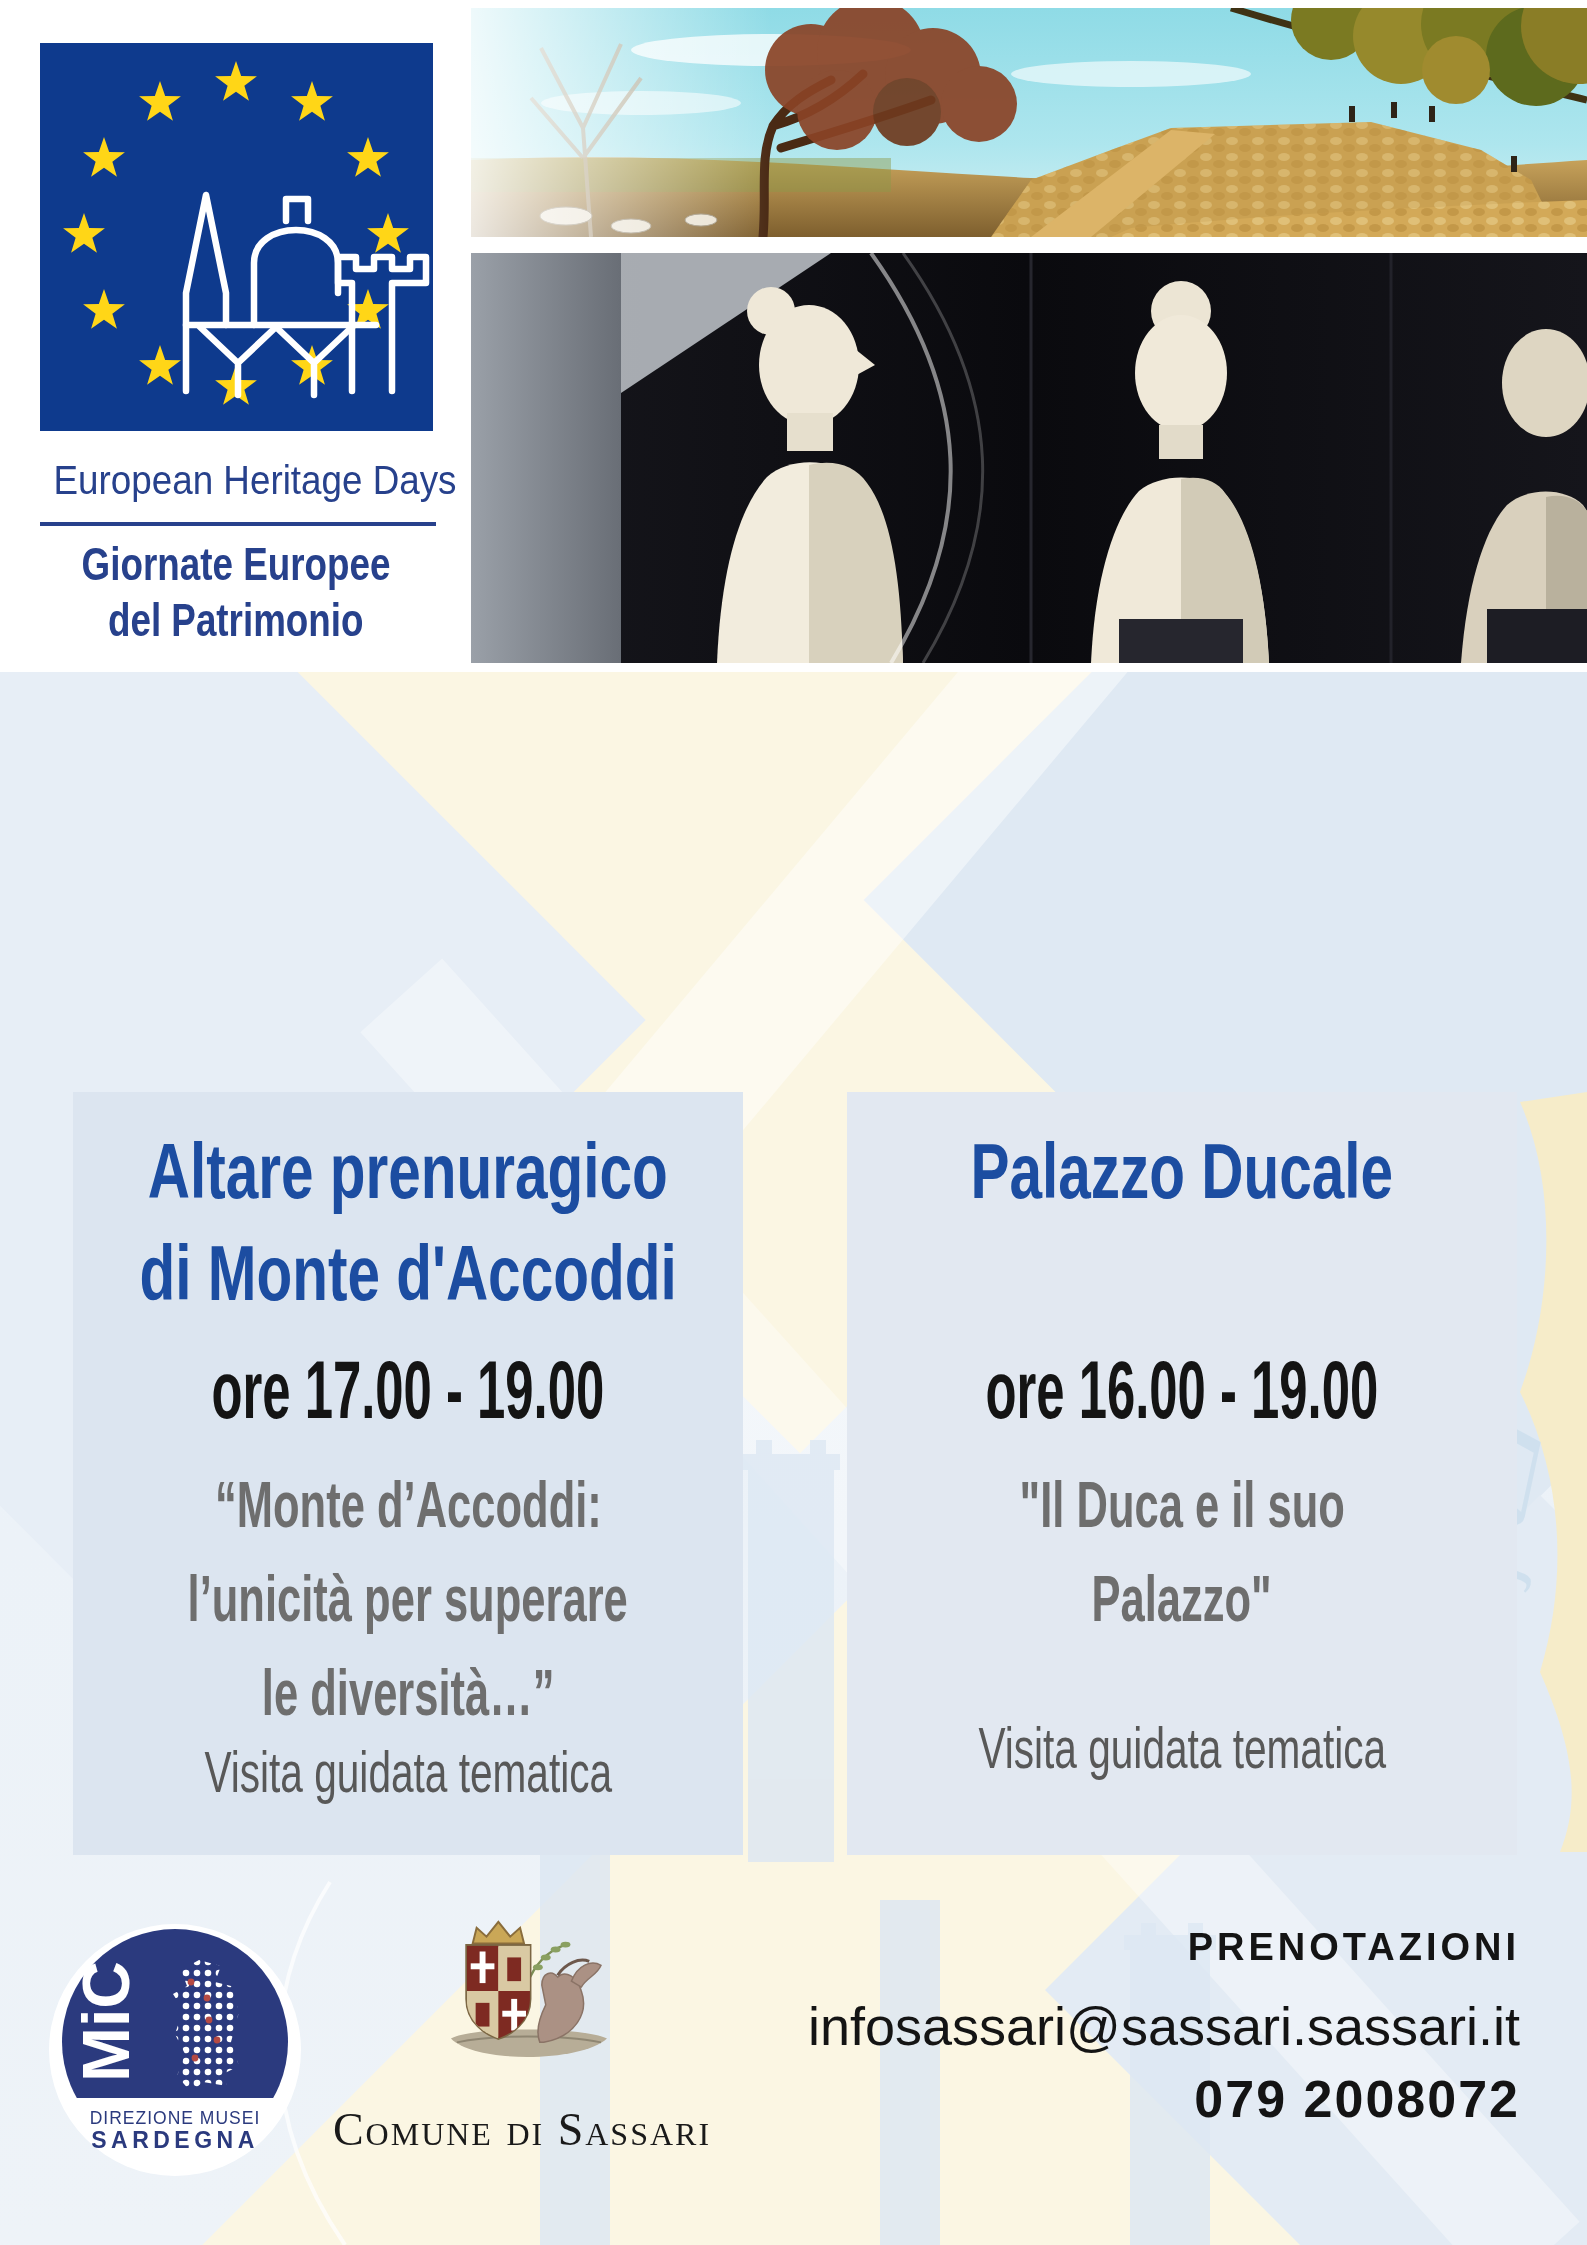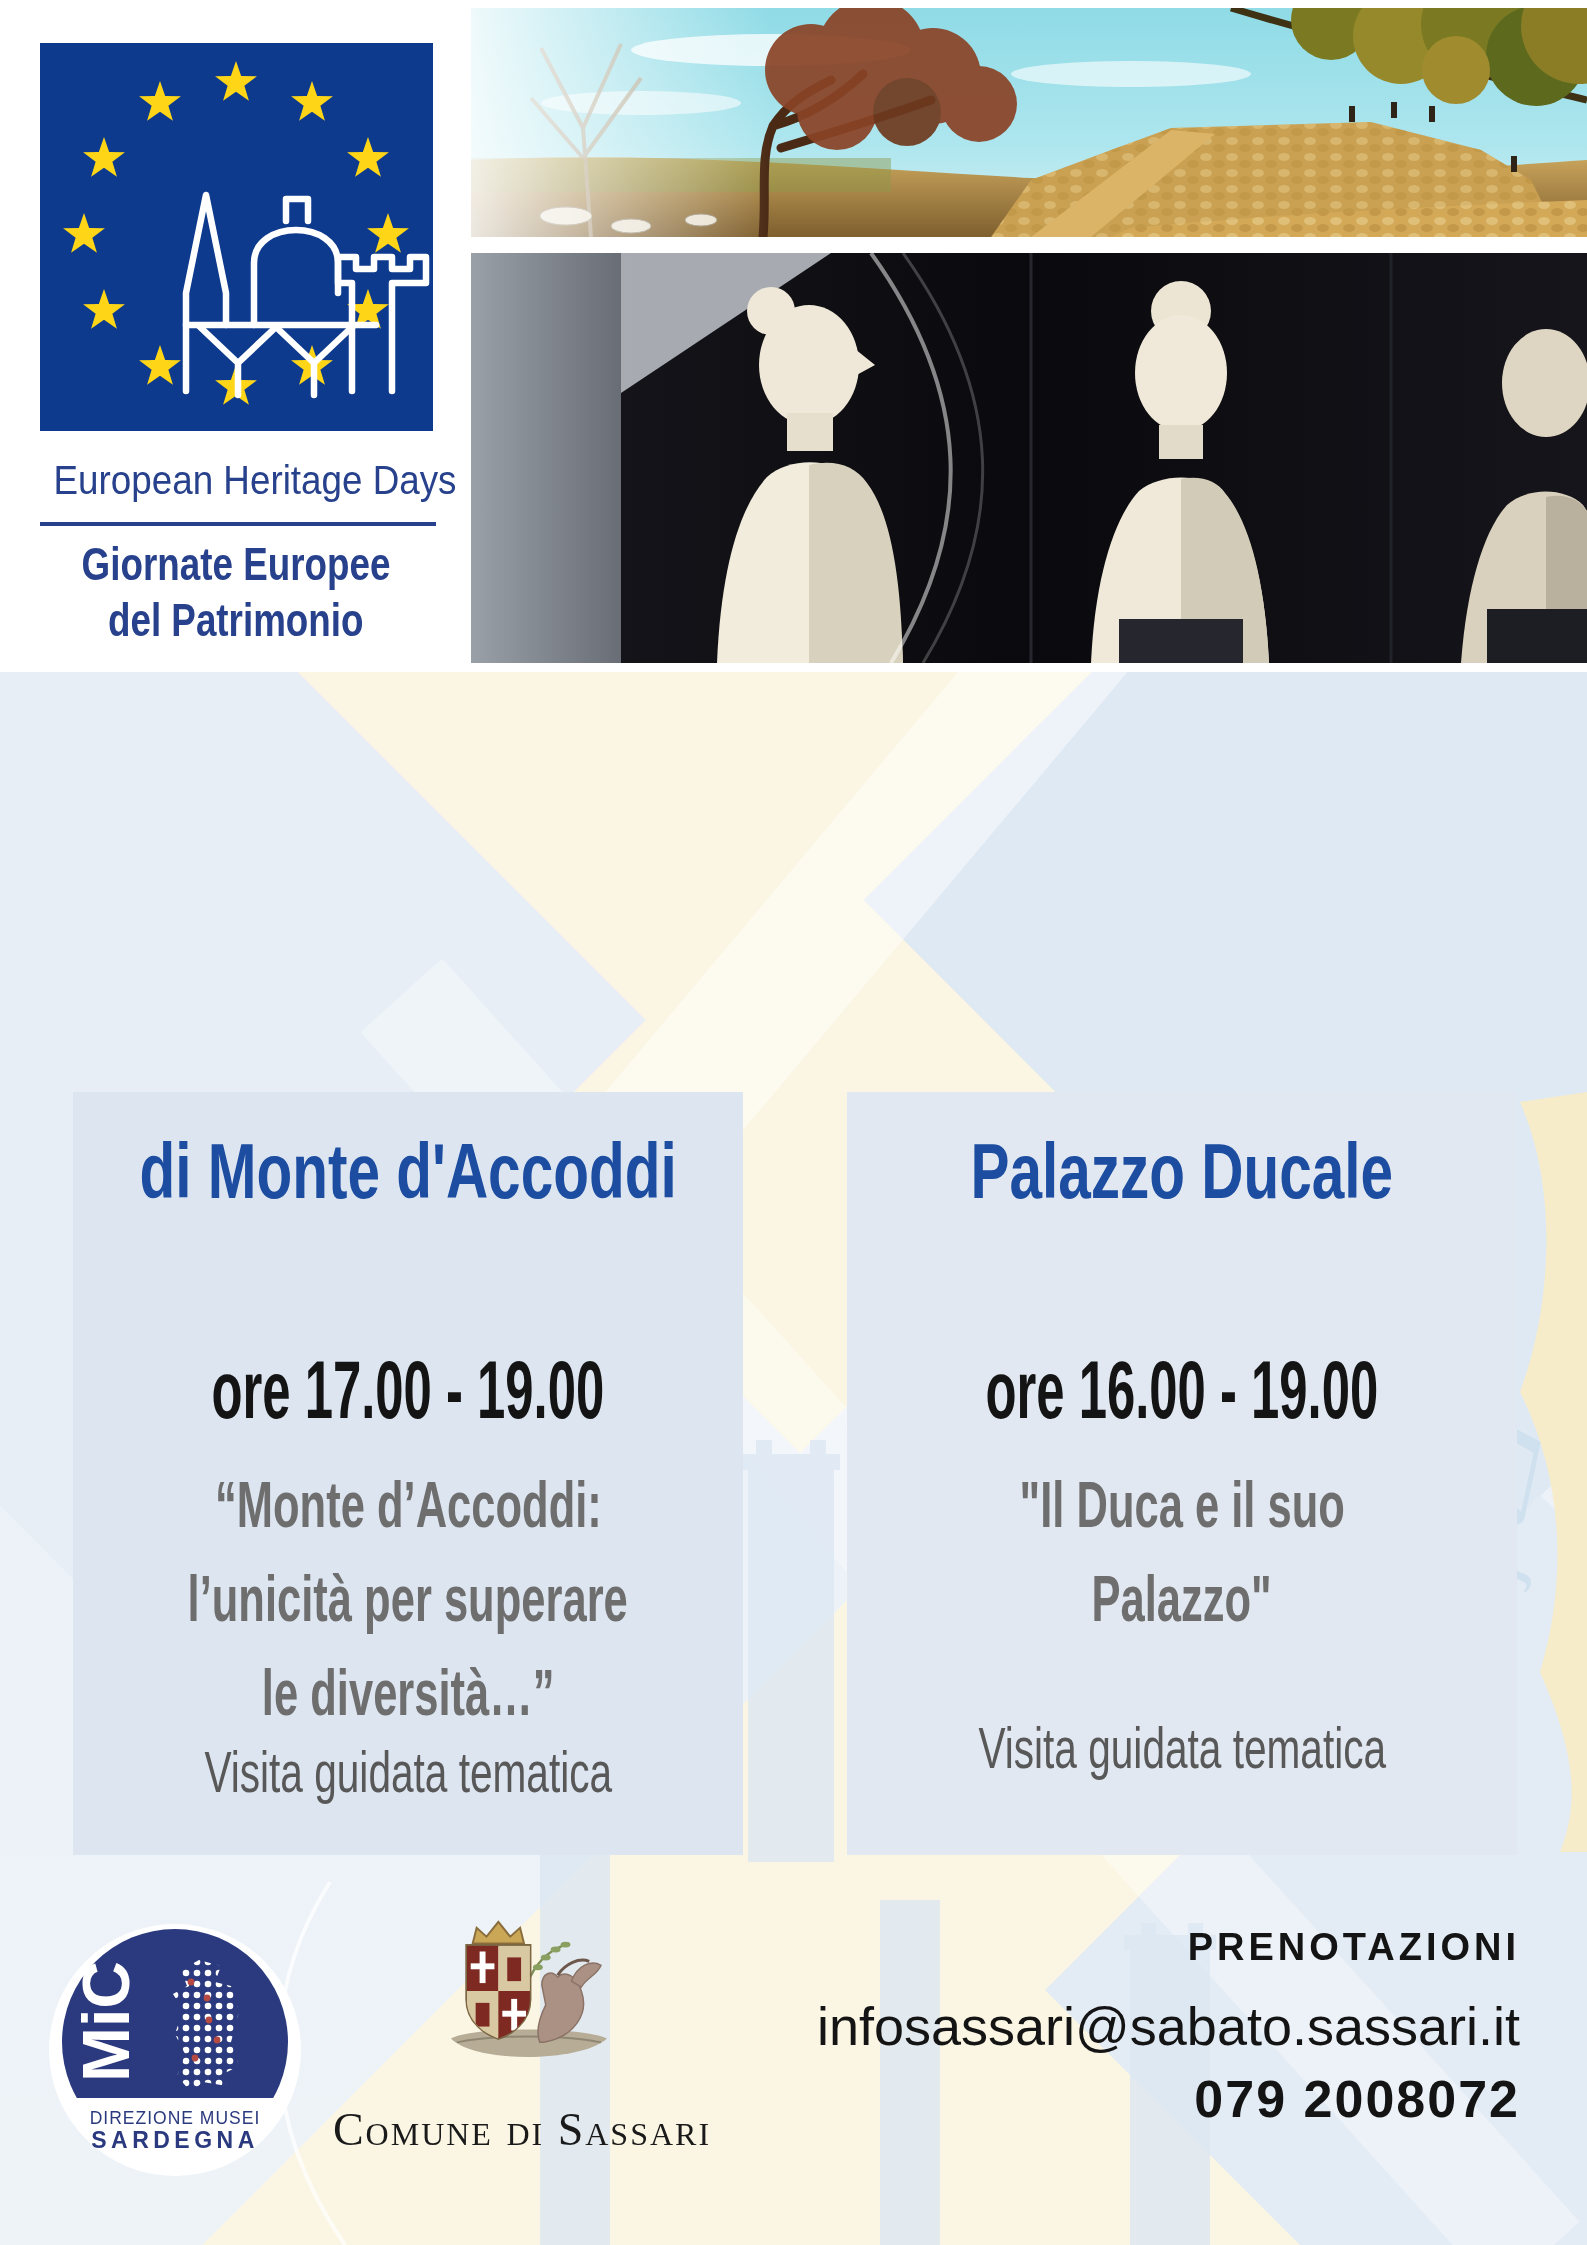--- a/index.html
+++ b/index.html
@@ -258,20 +258,21 @@
       <rect x="1016" y="356" width="100" height="54" fill="#1d1d24"></rect>
     </g>
 
     <path d="M400,0 C500,140 505,270 420,410" stroke="rgba(255,255,255,.5)" stroke-width="4" fill="none"></path>
     <path d="M432,0 C532,140 537,270 452,410" stroke="rgba(255,255,255,.22)" stroke-width="3" fill="none"></path>
   </svg>
 
 
   <article class="card card--left">
     <div class="venue">
+      <div><span class="cond">Altare prenuragico</span></div>
       <div><span class="cond">di Monte d'Accoddi</span></div>
     </div>
     <div class="hours"><span class="cond">ore 17.00 - 19.00</span></div>
     <div class="quote">
       <div><span class="cond">“Monte d’Accoddi:</span></div>
       <div><span class="cond">l’unicità per superare</span></div>
       <div><span class="cond">le diversità…”</span></div>
     </div>
     <div class="note"><span class="cond">Visita guidata tematica</span></div>
   </article>
@@ -348,17 +349,17 @@
       <rect x="79" y="88" width="6" height="32" fill="#ffffff"></rect>
         <rect x="70" y="100" width="24" height="6" fill="#ffffff"></rect>
       <rect x="75" y="46" width="14" height="24" fill="#7e2a22"></rect>
         <rect x="43" y="92" width="14" height="24" fill="#7e2a22"></rect>
     </g>
   </svg>
   <div class="comune-name">Comune di Sassari</div>
 
   <div class="booking">
     <div class="bk-head">PRENOTAZIONI</div>
-    <div class="bk-email">infosassari@sabato.sassari.it</div>
+    <div class="bk-email">infosassari@sassari.sassari.it</div>
     <div class="bk-phone">079 2008072</div>
   </div>
 
 </div>
 
 </body></html>

